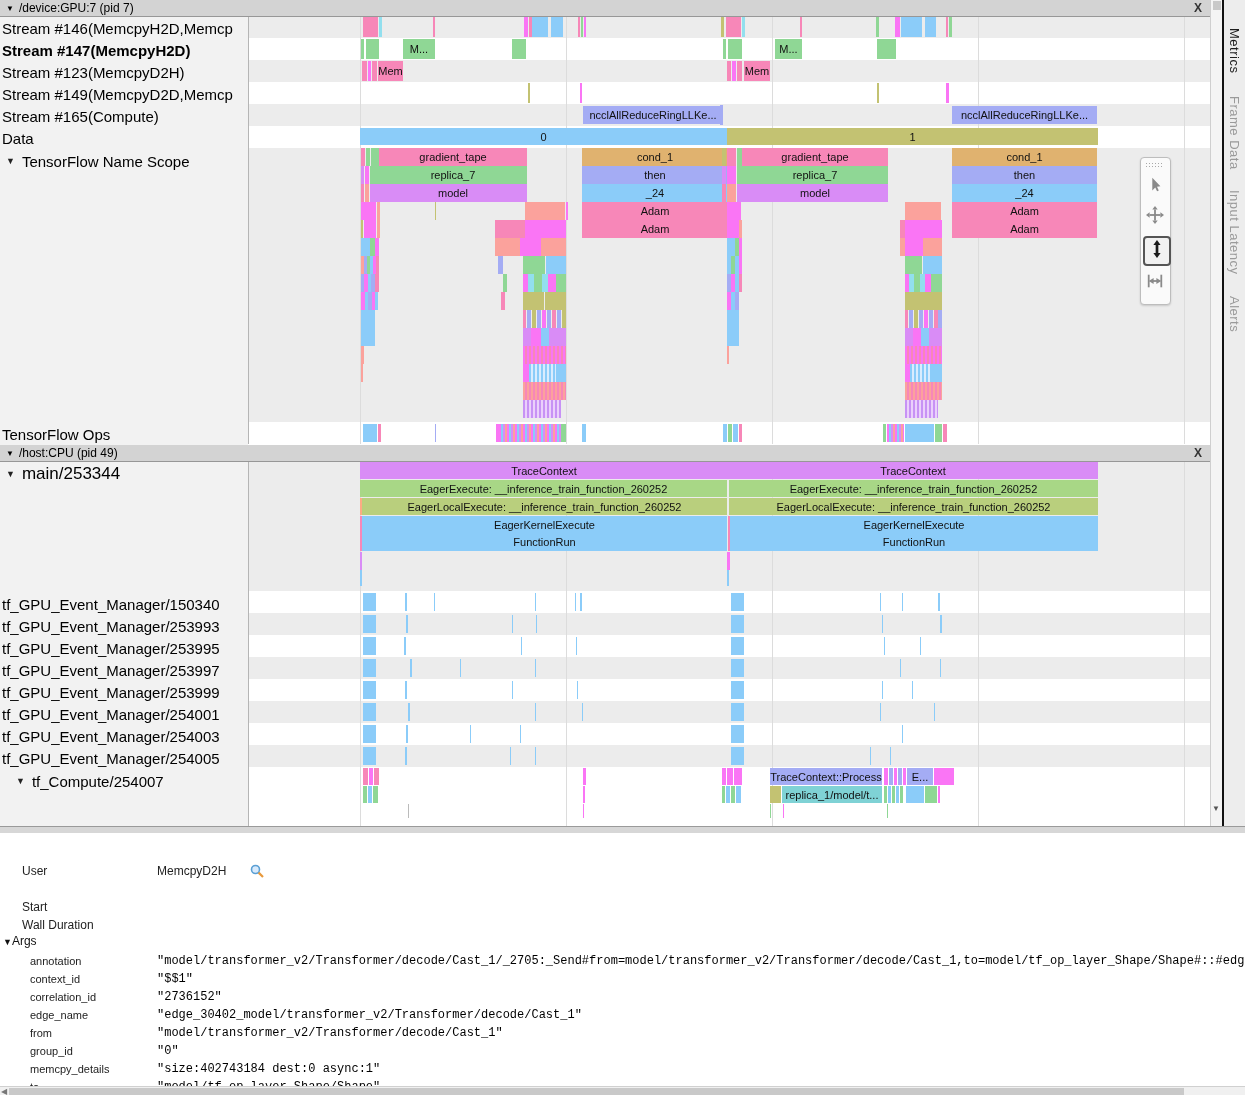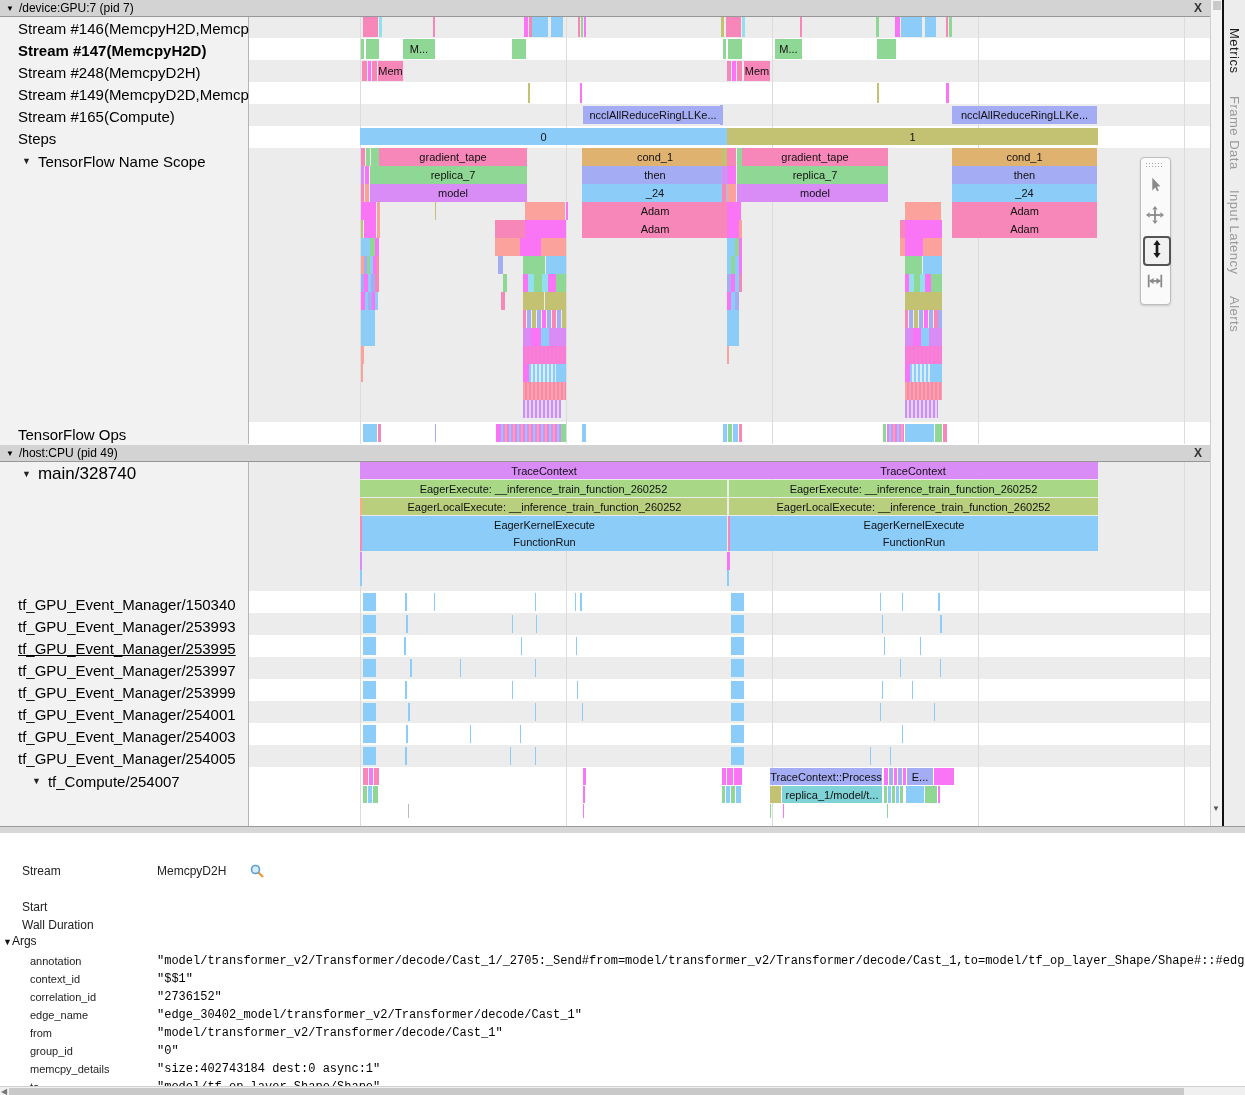--- a/index.html
+++ b/index.html
@@ -12,21 +12,21 @@
   .gridline{position:absolute;width:1px;background:#dcdcdc;}
   #divline-gpu,#divline-cpu{position:absolute;left:248px;width:1px;background:#b5b5b5;}
   .ev{position:absolute;overflow:hidden;white-space:nowrap;font-size:11px;color:#111;
       display:flex;align-items:center;justify-content:center;}
   .stripePink{background:repeating-linear-gradient(90deg,#fa75f5 0 2px,#f787b8 2px 4px);}
   .stripeBlue{background:repeating-linear-gradient(90deg,#8bccf9 0 2px,#d9ecfe 2px 4px);}
   .stripeSalmon{background:repeating-linear-gradient(90deg,#fba29c 0 2px,#f787b8 2px 4px);}
   .stripeViolet{background:repeating-linear-gradient(90deg,#c792f5 0 2px,#ead0fb 2px 4px);}
   .stripeMixed{background:repeating-linear-gradient(90deg,#fa75f5 0 2px,#8bccf9 2px 4px,#d98cf6 4px 6px,#fba29c 6px 8px);}
   .rowlabel{position:absolute;left:2px;width:244px;height:20px;font-size:15px;color:#000;
-            white-space:nowrap;overflow:hidden;display:flex;align-items:center;margin-left:16px;}
+            white-space:nowrap;overflow:hidden;display:flex;align-items:center;}
   .rowlabel .tri{font-size:9px;margin:0 7px 0 4px;color:#222;}
   .pane-header{position:absolute;left:0;width:1210px;height:16px;background:#d3d3d3;
                border-bottom:1px solid #979797;font-size:12px;color:#000;
                display:flex;align-items:center;}
   .pane-header .tri{font-size:8px;margin:0 5px 0 6px;}
   .pane-header .xbtn{position:absolute;left:1194px;top:1px;font-size:12px;font-weight:bold;color:#333;cursor:default;}
   
   #vscroll{position:absolute;left:1210px;top:0;width:12px;height:826px;background:#f4f4f4;border-left:1px solid #cfcfcf;}
   #vscroll .thumb{position:absolute;left:2px;top:1px;width:8px;height:9px;background:#c9c9c9;}
   #vscroll .down{position:absolute;left:1px;top:804px;font-size:8px;color:#555;}
@@ -431,49 +431,49 @@
       <div class="ev" style="background: rgb(143, 215, 149); left: 887px; top: 804px; width: 1px; height: 14px;"></div>
     </div>
   <div id="rowlabels">
       <div class="rowlabel" style="top: 18px;">
         <span>Stream #146(MemcpyH2D,Memcp</span>
       </div>
       <div class="rowlabel" style="top: 40px; font-weight: bold;">
         <span>Stream #147(MemcpyH2D)</span>
       </div>
       <div class="rowlabel" style="top: 62px;">
-        <span>Stream #248(MemcpyD2H)</span>
+        <span>Stream #123(MemcpyD2H)</span>
       </div>
       <div class="rowlabel" style="top: 84px;">
         <span>Stream #149(MemcpyD2D,Memcp</span>
       </div>
       <div class="rowlabel" style="top: 106px;">
         <span>Stream #165(Compute)</span>
       </div>
       <div class="rowlabel" style="top: 128px;">
-        <span>Steps</span>
+        <span>Data</span>
       </div>
       <div class="rowlabel" style="top: 151px;">
         <span class="tri">▼</span>
         <span>TensorFlow Name Scope</span>
       </div>
       <div class="rowlabel" style="top: 424px;">
         <span>TensorFlow Ops</span>
       </div>
       <div class="rowlabel" style="top: 464px; font-size: 17px;">
         <span class="tri">▼</span>
-        <span>main/328740</span>
+        <span>main/253344</span>
       </div>
       <div class="rowlabel" style="top: 594px;">
         <span>tf_GPU_Event_Manager/150340</span>
       </div>
       <div class="rowlabel" style="top: 616px;">
         <span>tf_GPU_Event_Manager/253993</span>
       </div>
-      <div class="rowlabel" style="top: 638px; text-decoration: underline;">
+      <div class="rowlabel" style="top: 638px;">
         <span>tf_GPU_Event_Manager/253995</span>
       </div>
       <div class="rowlabel" style="top: 660px;">
         <span>tf_GPU_Event_Manager/253997</span>
       </div>
       <div class="rowlabel" style="top: 682px;">
         <span>tf_GPU_Event_Manager/253999</span>
       </div>
       <div class="rowlabel" style="top: 704px;">
         <span>tf_GPU_Event_Manager/254001</span>
@@ -561,21 +561,21 @@
     <div class="vtab active" style="top:28px">Metrics</div>
     <div class="vtab" style="top:96px">Frame Data</div>
     <div class="vtab" style="top:190px">Input Latency</div>
     <div class="vtab" style="top:296px">Alerts</div>
   </div>
 
   <div id="middiv"></div>
 
   <div id="details">
     <div class="fieldrow" style="top:29px">
-      <span class="fl">Stream</span>
+      <span class="fl">User</span>
       <span class="fv">MemcpyD2H</span>
       <span class="mag">
         <svg width="14" height="14" viewBox="0 0 14 14">
             <circle cx="5.5" cy="5.5" r="4" fill="#d8eafc" stroke="#5a9fd4" stroke-width="1.6"></circle>
             <line x1="8.6" y1="8.6" x2="13" y2="13" stroke="#e89a3c" stroke-width="2.2"></line>
           </svg>
       </span>
     </div>
     <div class="fieldrow" style="top:65px">
       <span class="fl">Start</span>

